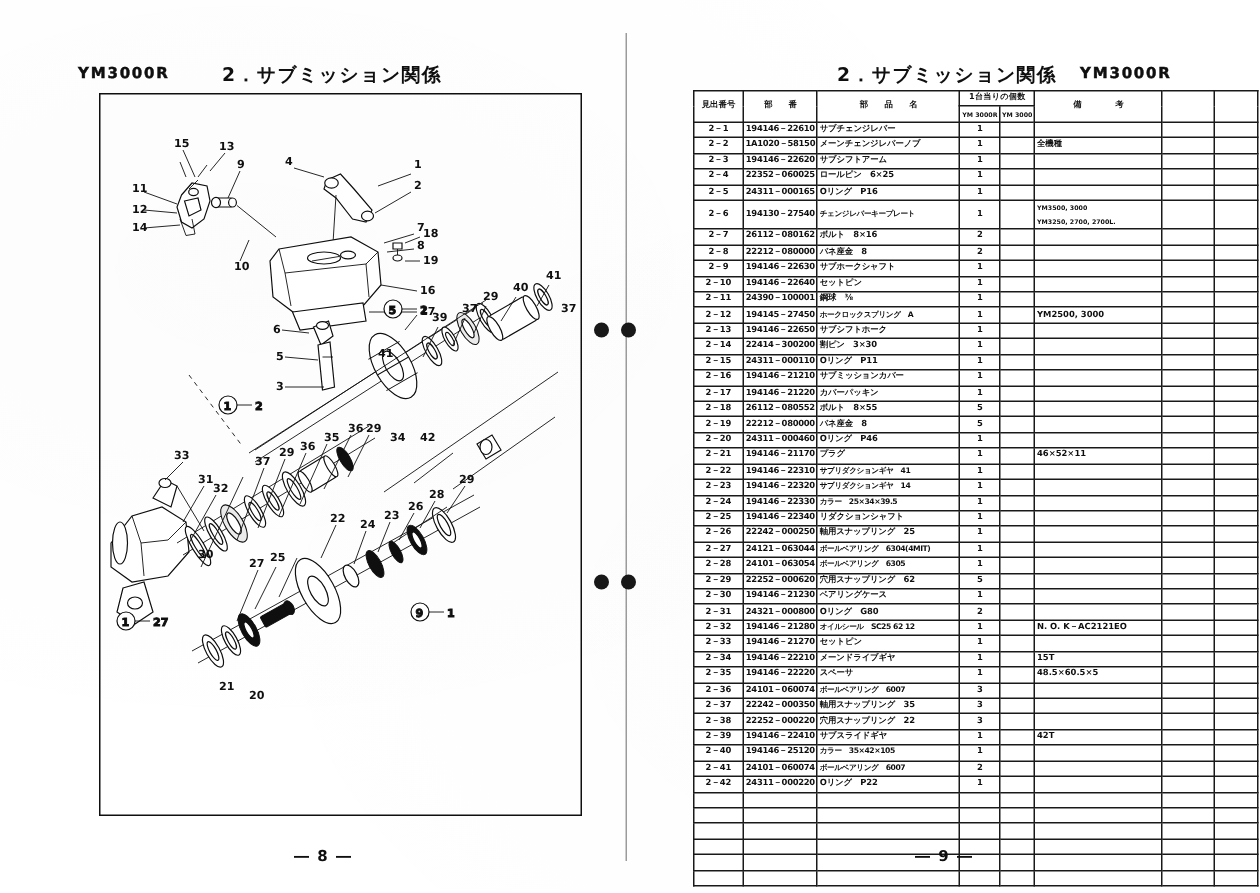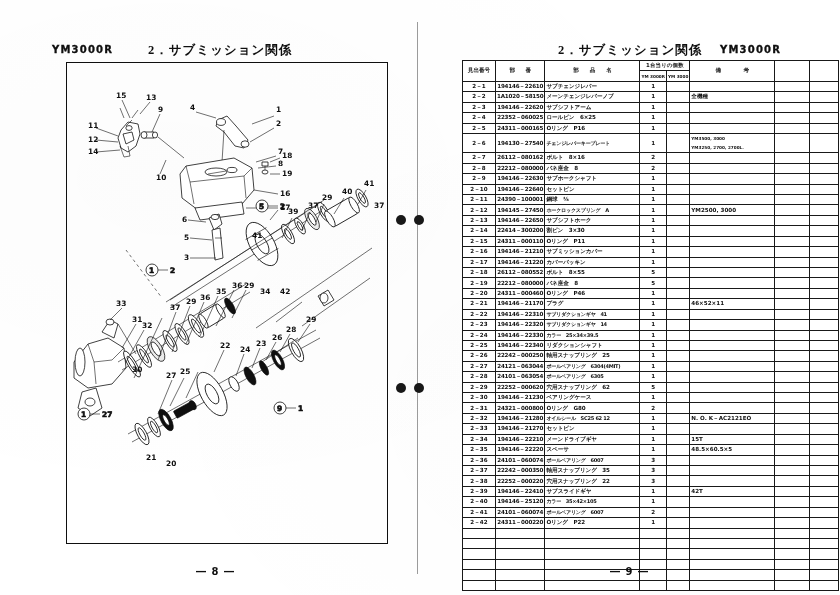--- a/index.html
+++ b/index.html
@@ -23,21 +23,21 @@
 
   
   .gutter{
     position:absolute;left:417px;top:22px;width:1px;height:552px;
     background:#9a9a9a;
   }
   .gutter-dots{position:absolute;width:10px;height:10px;border-radius:50%;background:#1a1a1a;left:396px;}
   .gutter-dots.b{left:414px;}
 
   
-  .pg-head{position:absolute;font-weight:bold;letter-spacing:.5px;font-family:Liberation Serif, serif;}
+  .pg-head{position:absolute;font-weight:bold;letter-spacing:.5px;}
   .model-tag{
     font-family:"DejaVu Sans","Liberation Sans",sans-serif;
     font-weight:bold;font-size:10px;letter-spacing:1.2px;
     -webkit-text-stroke:.3px #111;
   }
   .sec-title{font-size:12.5px;font-weight:bold;letter-spacing:1px;}
 
   
   .left-page{position:absolute;left:0;top:0;width:417px;height:595px;}
   .lp-model{position:absolute;left:52px;top:44px;}

